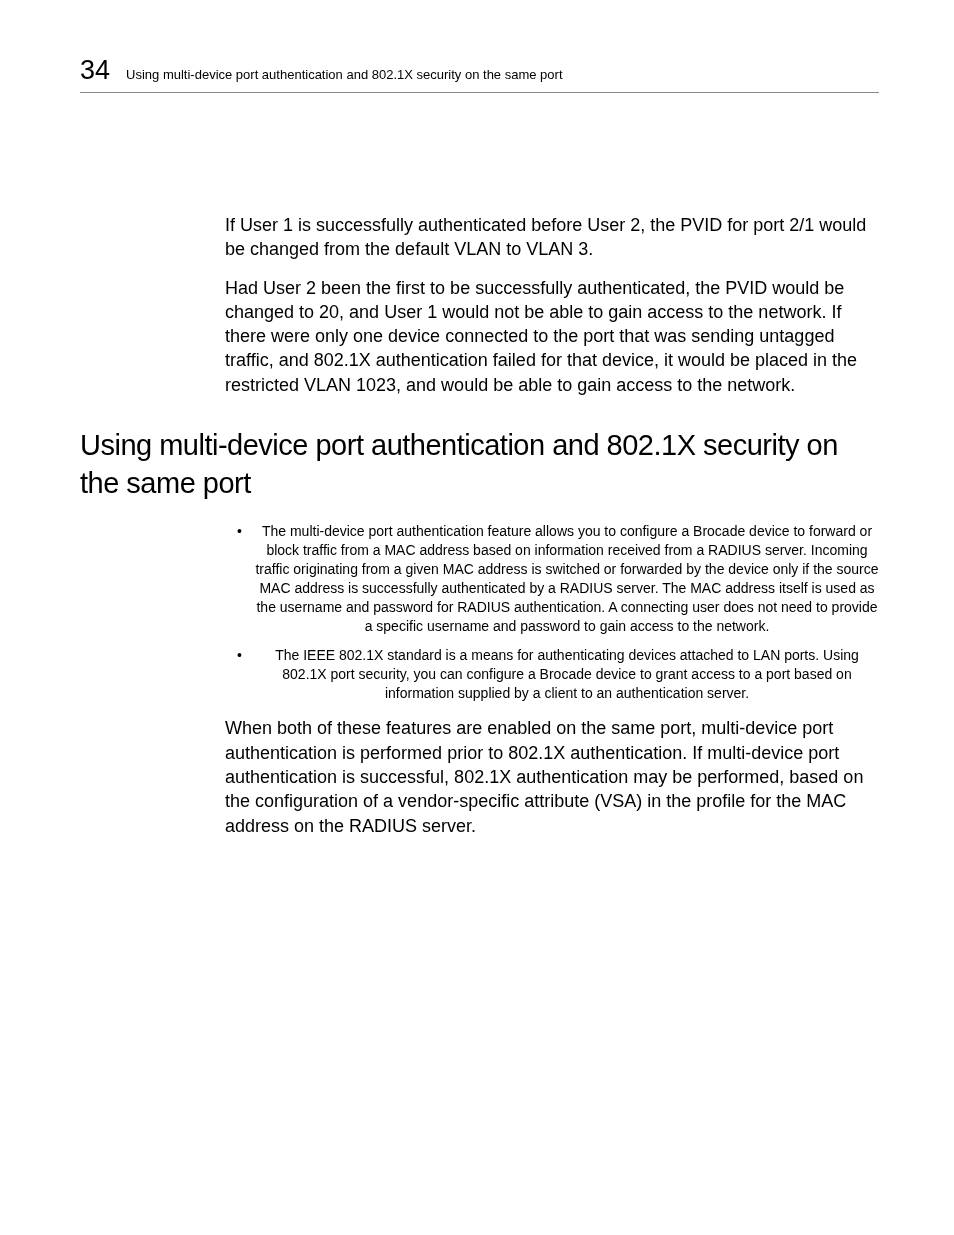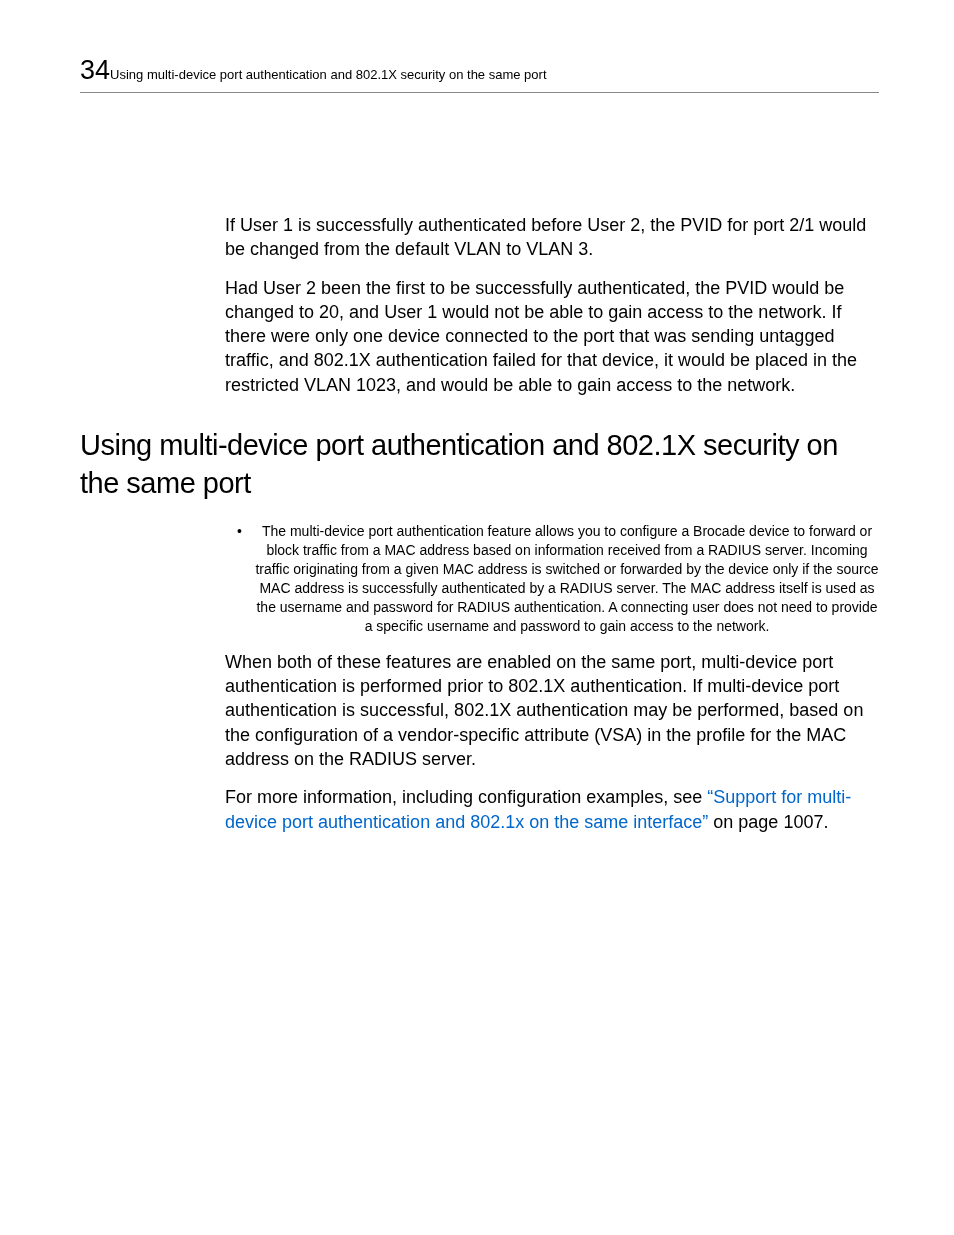--- a/index.html
+++ b/index.html
@@ -21,21 +21,21 @@
     display: flex;
     align-items: baseline;
     border-bottom: 1px solid #888;
     padding-bottom: 6px;
     margin-bottom: 120px;
   }
   .header-num {
     font-size: 27px;
     font-weight: normal;
     font-family: Arial, Helvetica, sans-serif;
-    margin-right: 0;
+    margin-right: 16px;
   }
   .header-text {
     font-size: 13px;
     color: #000;
   }
   .body-col {
     margin-left: 145px;
     margin-right: 0px;
   }
   .para {
@@ -92,22 +92,20 @@
     <p class="para">If User 1 is successfully authenticated before User 2, the PVID for port 2/1 would be changed from the default VLAN to VLAN 3.</p>
     <p class="para">Had User 2 been the first to be successfully authenticated, the PVID would be changed to 20, and User 1 would not be able to gain access to the network.  If there were only one device connected to the port that was sending untagged traffic, and 802.1X authentication failed for that device, it would be placed in the restricted VLAN 1023, and would be able to gain access to the network.</p>
   </div>
 
   <h1 class="section-title">Using multi-device port authentication and 802.1X security on the same port</h1>
 
   <div class="body-col">
 
     <ul class="bullets">
       <li>The multi-device port authentication feature allows you to configure a Brocade device to forward or block traffic from a MAC address based on information received from a RADIUS server.  Incoming traffic originating from a given MAC address is switched or forwarded by the device only if the source MAC address is successfully authenticated by a RADIUS server. The MAC address itself is used as the username and password for RADIUS authentication.  A connecting user does not need to provide a specific username and password to gain access to the network.</li>
+      <li>The IEEE 802.1X standard is a means for authenticating devices attached to LAN ports.  Using 802.1X port security, you can configure a Brocade device to grant access to a port based on information supplied by a client to an authentication server.</li>
     </ul>
 
     <p class="para">When both of these features are enabled on the same port, multi-device port authentication is performed prior to 802.1X authentication.  If multi-device port authentication is successful, 802.1X authentication may be performed, based on the configuration of a vendor-specific attribute (VSA) in the profile for the MAC address on the RADIUS server.</p>
 
-    <p class="para">
-      <span>For more information, including configuration examples, see </span><a class="link" href="#">“Support for multi-device port authentication and 802.1x on the same interface”</a><span> on page 1007.</span>
-    </p>
   </div>
 
 </div>
 
 </body></html>

